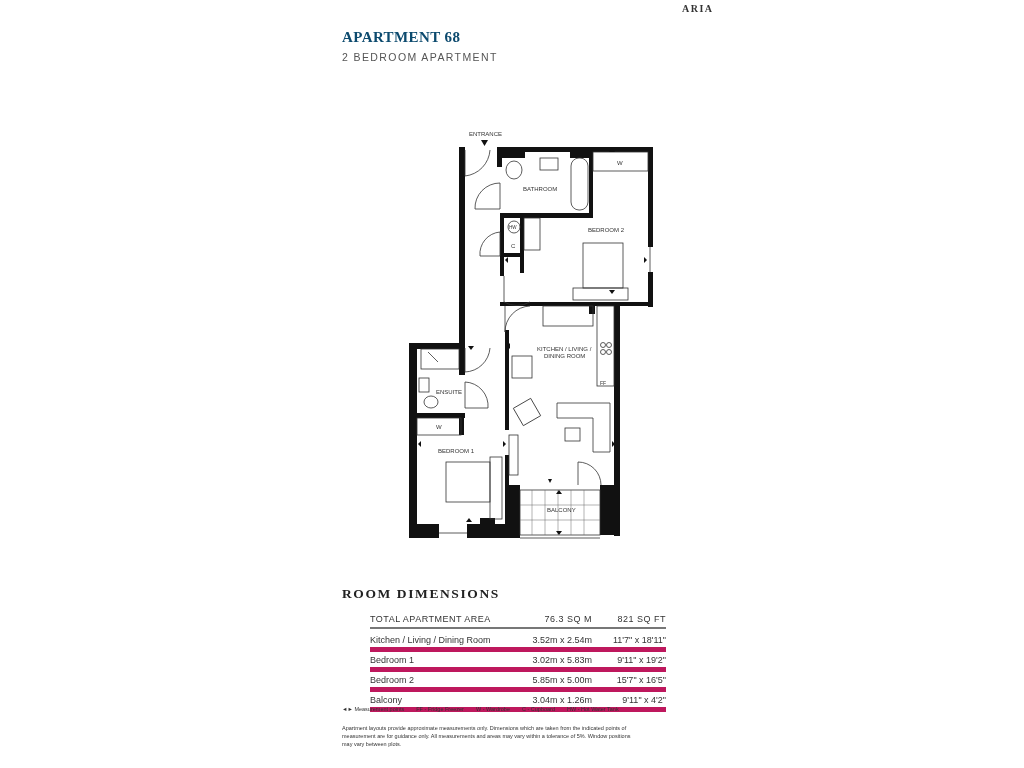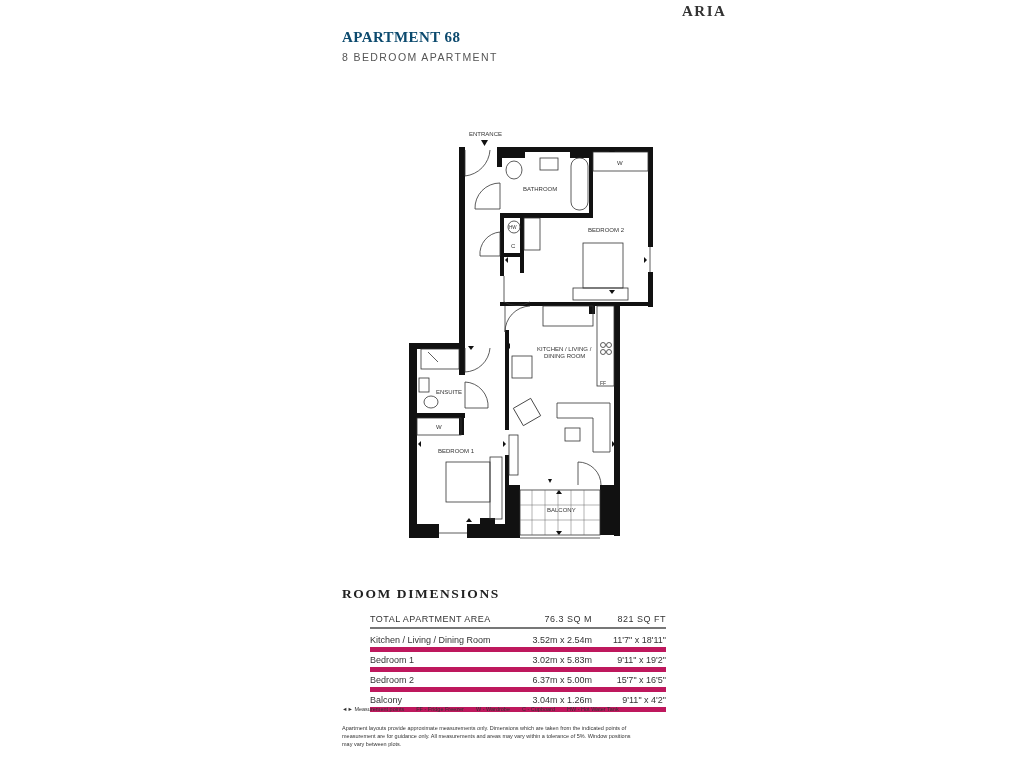--- a/index.html
+++ b/index.html
@@ -1,19 +1,19 @@
 <!DOCTYPE html>
 <html><head>
 <meta charset="utf-8">
 <style>
   * { box-sizing: border-box; margin: 0; padding: 0; }
   html, body { width: 1024px; height: 768px; background: #ffffff; overflow: hidden; }
   body { position: relative; font-family: "Liberation Sans", sans-serif; color: #1a1a1a; }
 
-  .brand { position: absolute; left: 682px; top: 3px; font-family: "Liberation Serif", serif; font-weight: bold; font-size: 15px; letter-spacing: 1.5px; color: #333; text-align: center; }
+  .brand { position: absolute; left: 682px; top: 3px; font-family: "Liberation Serif", serif; font-weight: bold; font-size: 10px; letter-spacing: 1.5px; color: #333; text-align: center; }
   .title { position: absolute; left: 342px; top: 29px; font-family: "Liberation Serif", serif; font-weight: bold; font-size: 15px; letter-spacing: 0.4px; color: #0c4a6e; }
   .subtitle { position: absolute; left: 342px; top: 51px; font-size: 10.5px; letter-spacing: 1.4px; color: #555; }
 
   .plan { position: absolute; left: 400px; top: 120px; width: 270px; height: 430px; }
   .plan svg { width: 270px; height: 430px; }
   .rl { font-family: "Liberation Sans", sans-serif; font-size: 6px; fill: #333; }
 
   .dims-title { position: absolute; left: 342px; top: 586px; font-family: "Liberation Serif", serif; font-weight: bold; font-size: 13.5px; letter-spacing: 1.6px; color: #222; }
   table.dims { position: absolute; left: 342px; top: 611px; width: 296px; border-collapse: collapse; font-size: 9px; color: #333; margin-left: 28px; }
   table.dims td { padding: 3px 0 2px 0; border-bottom: 5px solid #be185d; white-space: nowrap; }
@@ -24,21 +24,21 @@
   table.dims td.c2 { width: 80px; }
 
   .legend { position: absolute; left: 342px; top: 706px; font-size: 5.5px; color: #333; display: flex; gap: 12px; }
   .note { position: absolute; left: 342px; top: 724px; width: 300px; font-size: 5.5px; line-height: 8px; color: #333; }
 </style>
 </head>
 <body>
 
 <div class="brand">ARIA</div>
 <div class="title">APARTMENT 68</div>
-<div class="subtitle">8 BEDROOM APARTMENT</div>
+<div class="subtitle">2 BEDROOM APARTMENT</div>
 
 <div class="plan">
   <svg viewBox="400 120 270 430" xmlns="http://www.w3.org/2000/svg" fill="none" stroke="#333" stroke-width="0.8">
 
     <polygon points="481,140 488,140 484.5,146" fill="#111" stroke="none"></polygon>
     <text class="rl" x="469" y="136" stroke="none">ENTRANCE</text>
 
     <g fill="#111" stroke="none">
 
       <rect x="459" y="147" width="6" height="200"></rect>
@@ -194,21 +194,21 @@
     <td class="c2">3.52m x 2.54m</td>
     <td class="c3">11'7" x 18'11"</td>
   </tr>
   <tr>
     <td class="c1">Bedroom 1</td>
     <td class="c2">3.02m x 5.83m</td>
     <td class="c3">9'11" x 19'2"</td>
   </tr>
   <tr>
     <td class="c1">Bedroom 2</td>
-    <td class="c2">6.37m x 5.00m</td>
+    <td class="c2">5.85m x 5.00m</td>
     <td class="c3">15'7" x 16'5"</td>
   </tr>
   <tr>
     <td class="c1">Balcony</td>
     <td class="c2">3.04m x 1.26m</td>
     <td class="c3">9'11" x 4'2"</td>
   </tr>
 </tbody>
   </table>
 

